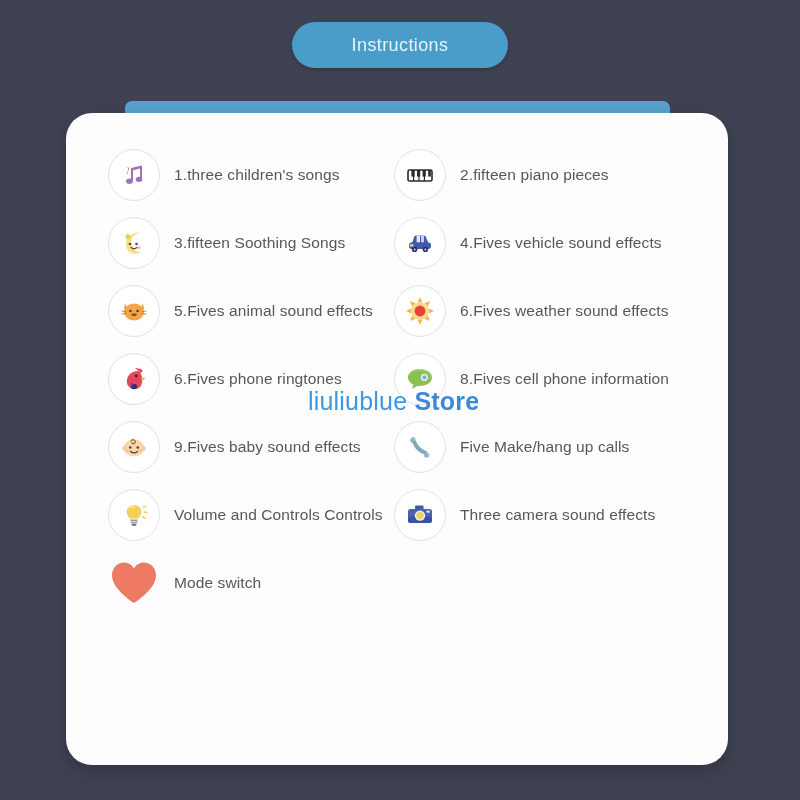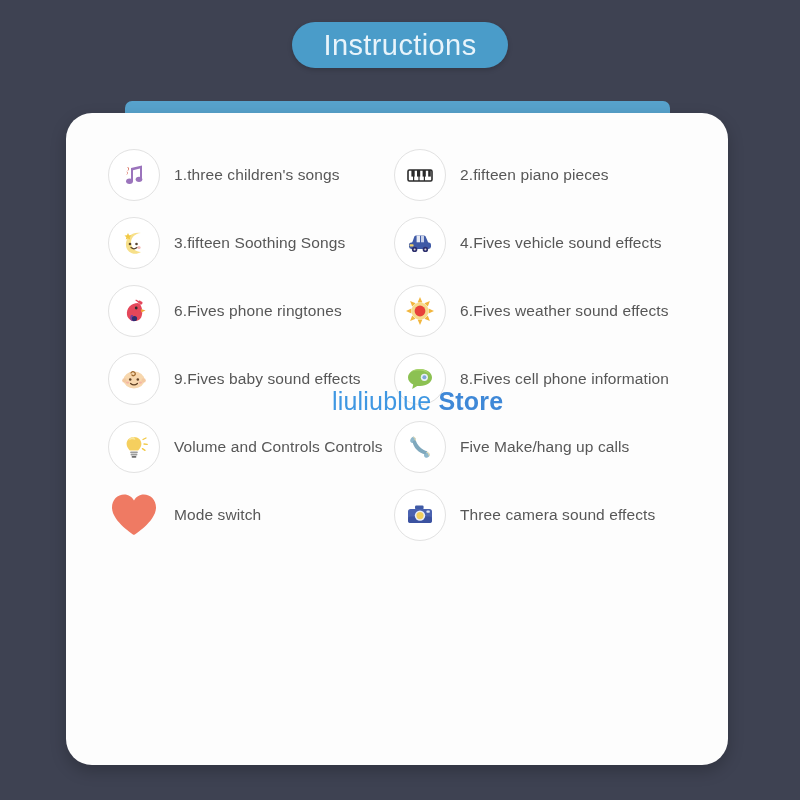--- a/index.html
+++ b/index.html
@@ -24,21 +24,21 @@
     height: 46px;
     border-radius: 23px;
     background: #4a9cc9;
     display: flex;
     align-items: center;
     justify-content: center;
     box-shadow: 0 2px 5px rgba(0,0,0,0.18);
   }
   .title-pill span {
     color: #e8f4fb;
-    font-size: 29px;
+    font-size: 18px;
     letter-spacing: 0.4px;
     font-weight: 400;
   }
 
   
   .blue-bar {
     position: absolute;
     left: 125px;
     top: 101px;
     width: 545px;
@@ -102,21 +102,21 @@
     margin-left: 14px;
     font-size: 15.5px;
     color: #575757;
     white-space: nowrap;
     letter-spacing: 0.1px;
   }
 
   
   .watermark {
     position: absolute;
-    left: 332px;
+    left: 308px;
     top: 387px;
     font-size: 25px;
     color: #2f8fe0;
     letter-spacing: 0.2px;
     pointer-events: none;
     opacity: 0.92;
     white-space: nowrap;
     font-family: "Liberation Sans", sans-serif;
   }
   .watermark .w2 {
@@ -158,20 +158,38 @@
             <circle cx="18.5" cy="17" r="1.3" fill="#5a4630"></circle>
             <circle cx="12" cy="17" r="1.3" fill="#5a4630"></circle>
             <path d="M13 20.5 q3 2.6 6 0" stroke="#5a4630" stroke-width="1.2" fill="none" stroke-linecap="round"></path>
             <circle cx="21" cy="20.5" r="1.6" fill="#f0a6a0" opacity="0.8"></circle>
             <path d="M10 6 l1.1 2.2 2.4 0.3 -1.8 1.7 0.5 2.4 -2.2 -1.2 -2.2 1.2 0.5 -2.4 -1.8 -1.7 2.4 -0.3 Z" fill="#f2c945"></path>
           </svg>
         </span>
         <span class="row-label">3.fifteen Soothing Songs</span>
       </div>
 
+      <div class="row">
+        <span class="icon-circle">
+          <svg width="32" height="32" viewBox="0 0 32 32">
+            <path d="M7 8 L8.5 15 L6 14 Z" fill="#eb9a3e"></path>
+            <path d="M25 8 L23.5 15 L26 14 Z" fill="#eb9a3e"></path>
+            <ellipse cx="16" cy="17" rx="10" ry="8.6" fill="#f2a64a"></ellipse>
+            <path d="M7.5 9 L10 15 L6.2 14.2 Z" fill="#f2a64a"></path>
+            <path d="M24.5 9 L22 15 L25.8 14.2 Z" fill="#f2a64a"></path>
+            <circle cx="12.4" cy="16" r="1.3" fill="#5a3a18"></circle>
+            <circle cx="19.6" cy="16" r="1.3" fill="#5a3a18"></circle>
+            <path d="M14.6 19 q1.4 1.2 2.8 0" stroke="#5a3a18" stroke-width="1.1" fill="none" stroke-linecap="round"></path>
+            <path d="M13.2 19.4 q1.2 2 2.8 0.6" stroke="#5a3a18" stroke-width="1" fill="none"></path>
+            <path d="M18.8 19.4 q-1.2 2 -2.8 0.6" stroke="#5a3a18" stroke-width="1" fill="none"></path>
+            <path d="M4 16 l4 0.8 M4 19 l4 -0.4 M28 16 l-4 0.8 M28 19 l-4 -0.4" stroke="#c97a27" stroke-width="0.9" stroke-linecap="round"></path>
+          </svg>
+        </span>
+        <span class="row-label">5.Fives animal sound effects</span>
+      </div>
 
       <div class="row">
         <span class="icon-circle">
           <svg width="32" height="32" viewBox="0 0 32 32">
             <path d="M17 5 q2 -1 3 1 q2 -1.5 3 0.6 q1.6 -0.6 1.6 1.6 L23 10 Z" fill="#e4475a"></path>
             <path d="M20 8 C13 8 8 13 9 20 C10 26 18 28 22 24 C25.5 20.5 25 10 20 8 Z" fill="#e4475a"></path>
             <path d="M13 20 C11 24 13 27 17 26 C15 24 14.5 22 15 20 Z" fill="#7b3f9e"></path>
             <circle cx="18.2" cy="13" r="1.4" fill="#2e2e2e"></circle>
             <path d="M23 14 l4.5 1.6 -4.3 1.8 Z" fill="#f0a63a"></path>
             <circle cx="16.5" cy="23.5" r="2.6" fill="#2d2f6e"></circle>

